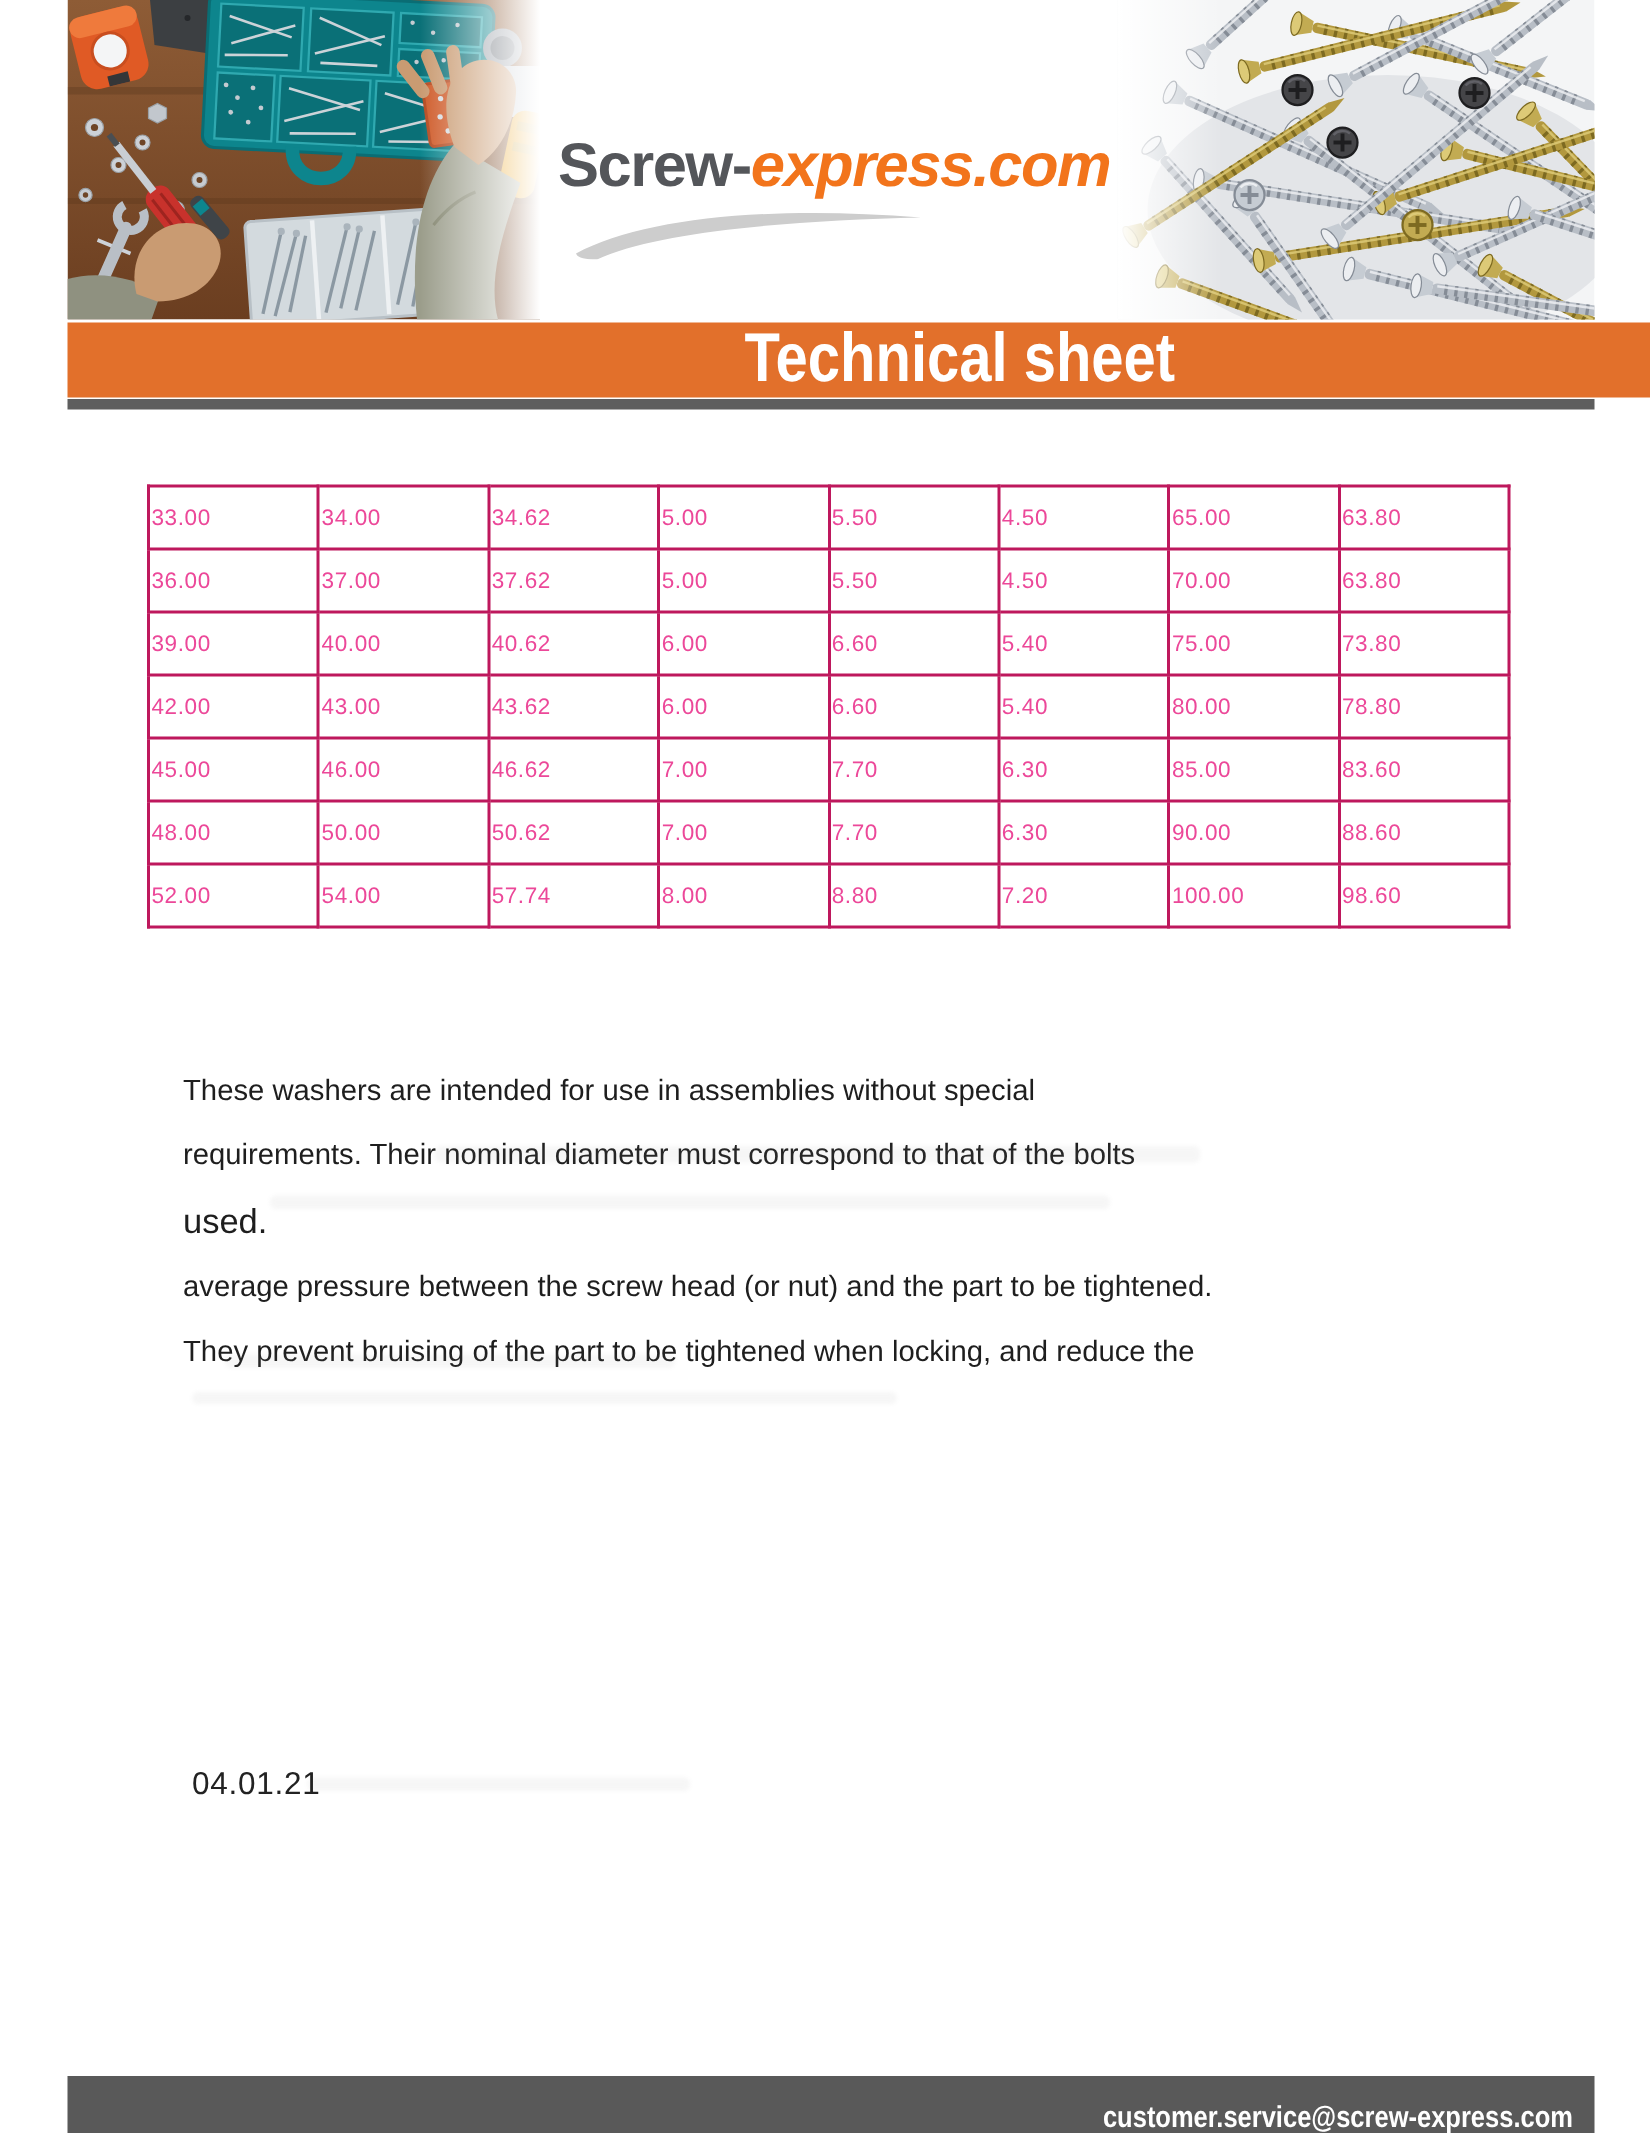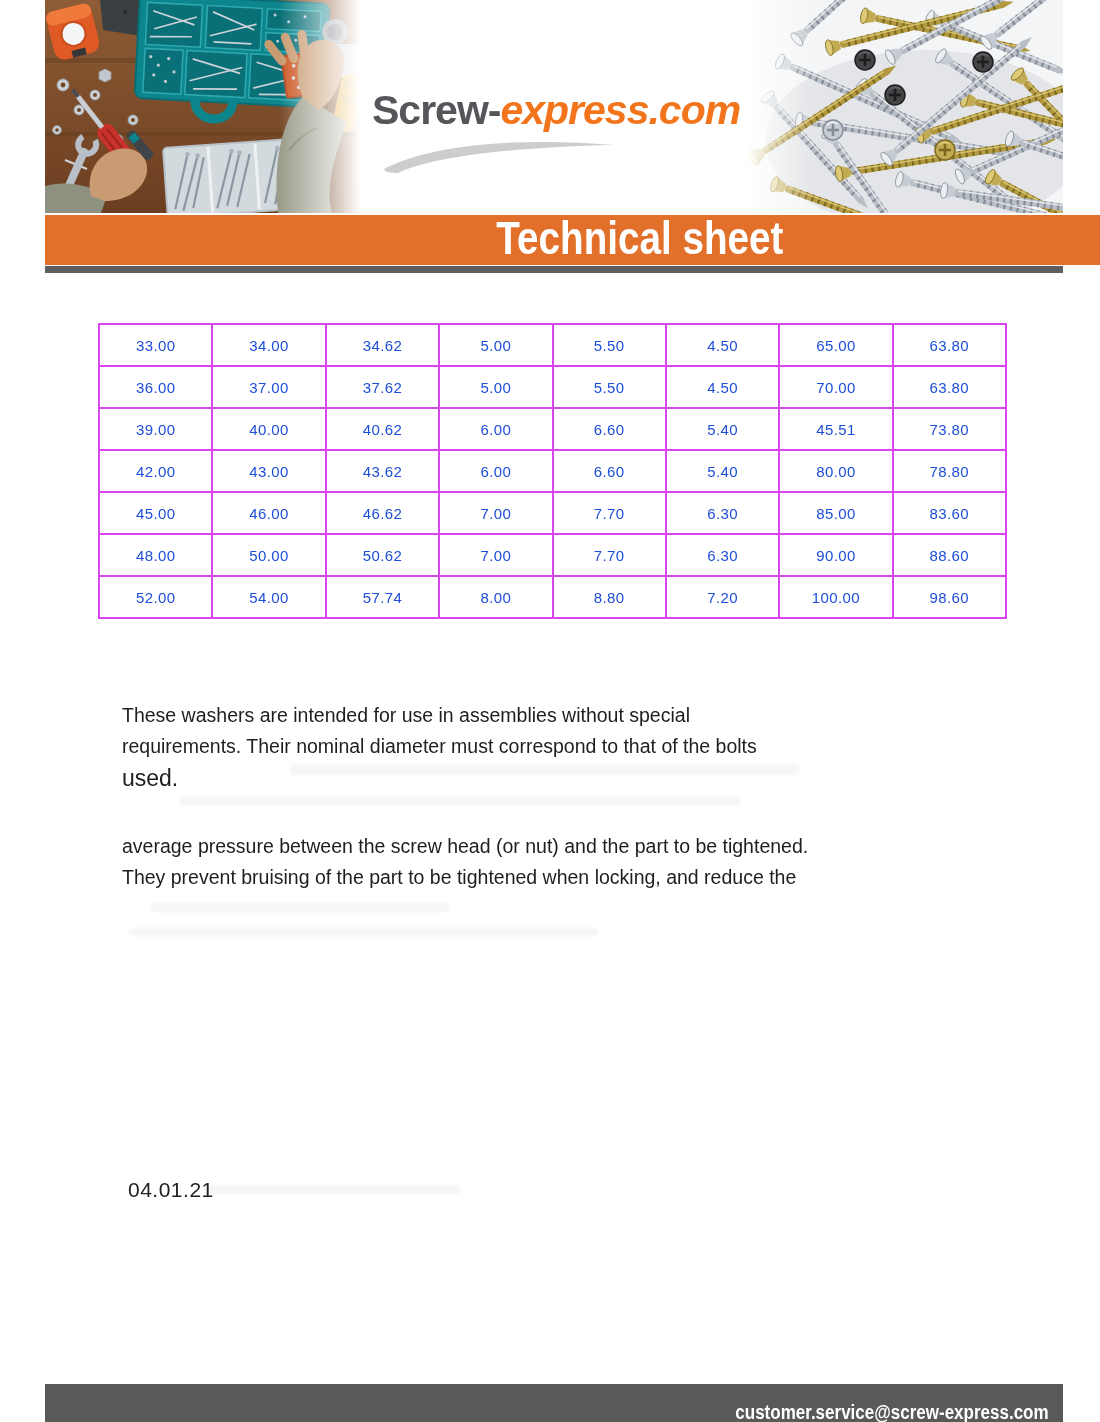--- a/index.html
+++ b/index.html
@@ -37,29 +37,29 @@
     position:absolute;left:45px;top:266px;width:1018px;height:7px;
     background:var(--strip-gray,#5E5E5E);
   }
 
   
   .spec-table{
     position:absolute;left:98px;top:323px;width:909px;
     border-collapse:collapse;table-layout:fixed;
   }
   .spec-table td{
-    border:2px solid #d946ef;height:38px;text-align:center;vertical-align:middle;
-    font-size:15px;color:#1d4ed8;letter-spacing:0.4px;background:#ffffff;
+    border:2px solid #be185d;height:38px;text-align:left;vertical-align:middle;
+    font-size:15px;color:#ec4899;letter-spacing:0.4px;background:#ffffff;
   }
 
   
   .para{position:absolute;left:122px;width:790px;color:#1e1e1e;}
   .p1{top:700px;}
   .p2{top:831px;}
-  .pline{font-size:19.5px;line-height:31px;white-space:nowrap;}
+  .pline{font-size:19.5px;line-height:31px;white-space:nowrap;margin-top:12px;}
   .pline-big{font-size:23px;line-height:33px;}
 
   
   .ghost{position:absolute;background:#8a8a8a;opacity:0.07;border-radius:4px;filter:blur(1.5px);}
   .ghost1{left:290px;top:764px;width:510px;height:11px;}
   .ghost2{left:180px;top:797px;width:560px;height:9px;}
   .ghost3{left:150px;top:903px;width:300px;height:9px;}
   .ghost4{left:128px;top:928px;width:470px;height:8px;}
   .ghost5{left:205px;top:1185px;width:255px;height:9px;}
 
@@ -527,21 +527,21 @@
           <td>70.00</td>
           <td>63.80</td>
         </tr>
         <tr>
           <td>39.00</td>
           <td>40.00</td>
           <td>40.62</td>
           <td>6.00</td>
           <td>6.60</td>
           <td>5.40</td>
-          <td>45.51</td>
+          <td>75.00</td>
           <td>73.80</td>
         </tr>
         <tr>
           <td>42.00</td>
           <td>43.00</td>
           <td>43.62</td>
           <td>6.00</td>
           <td>6.60</td>
           <td>5.40</td>
           <td>80.00</td>

